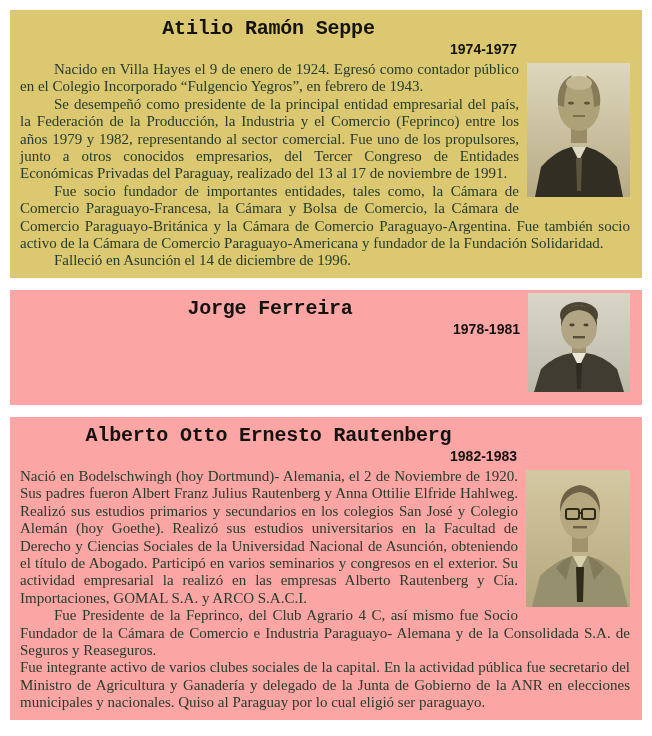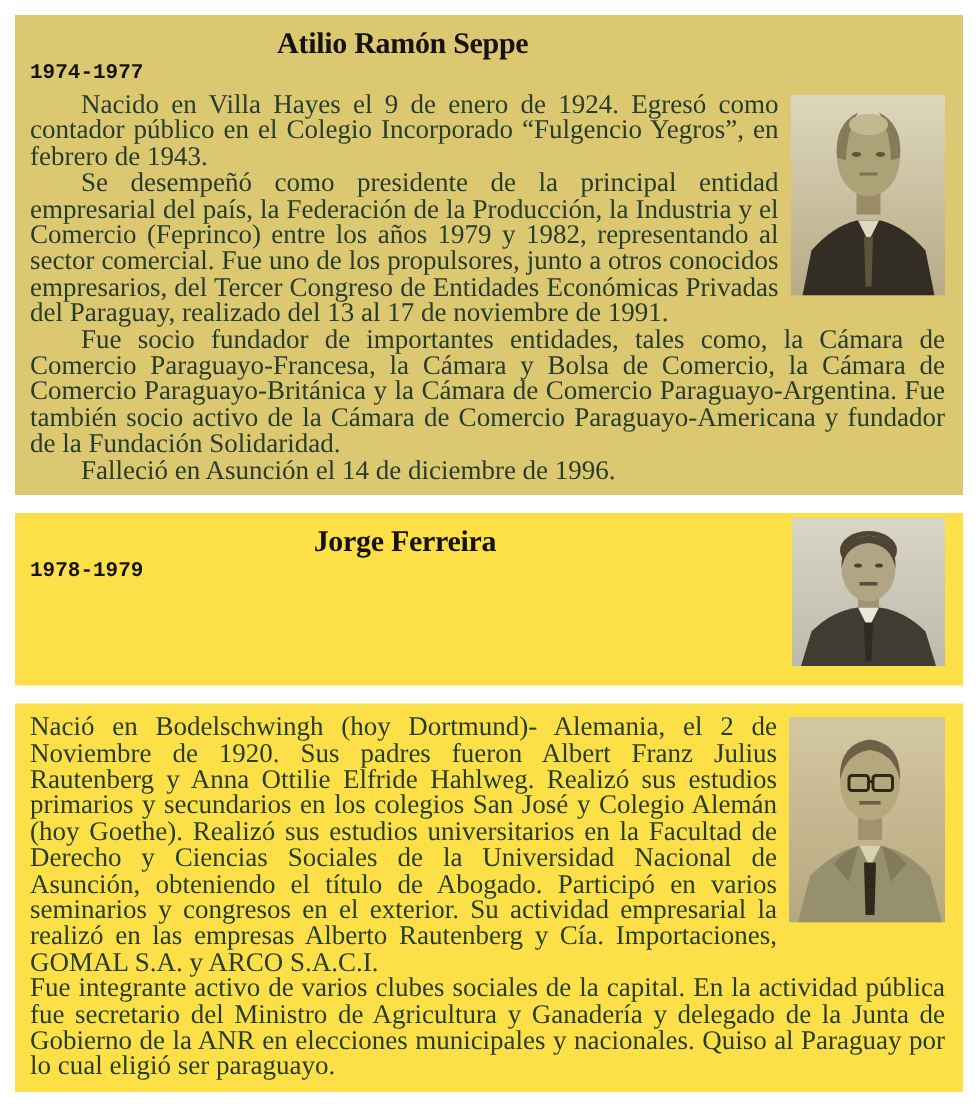--- a/index.html
+++ b/index.html
@@ -1,25 +1,25 @@
 <!DOCTYPE html>
 <html lang="es"><head>
 <meta charset="utf-8">
 <style>
   html,body{margin:0;padding:0;background:#ffffff;}
   .page{width:652px;min-height:736px;box-sizing:border-box;padding:10px 10px 12px 10px;background:#ffffff;}
   section.box{box-sizing:border-box;padding:7px 12px 8px 10px;margin:0 0 12px 0;overflow:hidden;}
   section.box:last-child{margin-bottom:0;}
   .box.gold{background:#dbc871;}
-  .box.cream{background:#fde047;}
+  .box.cream{background:#fca5a5;}
   .titleblock{margin:0;}
   .titleblock.reserve{margin-right:113px;}
-  h2.person-name{margin:0;font-family:Liberation Serif, serif;font-weight:bold;font-size:20px;line-height:24px;letter-spacing:-0.2px;color:#14130f;text-align:center;}
-  .person-years{font-family:Liberation Mono, monospace;font-weight:bold;font-size:14px;line-height:16px;color:#14130f;text-align:left;margin:0 0 4px 0;}
-  p.para{margin:0;font-family:"Liberation Serif",serif;font-size:18px;line-height:17.4px;color:#263c2c;text-align:justify;}
+  h2.person-name{margin:0;font-family:Liberation Mono, monospace;font-weight:bold;font-size:20px;line-height:24px;letter-spacing:-0.2px;color:#14130f;text-align:center;}
+  .person-years{font-family:Liberation Sans, sans-serif;font-weight:bold;font-size:14px;line-height:16px;color:#14130f;text-align:right;margin:0 0 4px 0;}
+  p.para{margin:0;font-family:"Liberation Serif",serif;font-size:15px;line-height:17.4px;color:#263c2c;text-align:justify;}
   p.para.indent{text-indent:34px;}
   figure.portrait{float:right;margin:2px 0 5px 8px;padding:0;}
   figure.portrait svg{display:block;}
   .photo-seppe svg{width:103px;height:134px;}
   figure.photo-ferreira{margin-top:-4px;}
   .photo-ferreira svg{width:102px;height:99px;}
   .photo-rautenberg svg{width:104px;height:137px;}
 </style>
 </head>
 <body>
@@ -75,25 +75,29 @@
       <ellipse cx="44" cy="32" rx="2.6" ry="1.4" fill="#4b4130"></ellipse>
       <ellipse cx="58" cy="32" rx="2.6" ry="1.4" fill="#4b4130"></ellipse>
       <rect x="45" y="43" width="12" height="2.4" fill="#5a4e3c"></rect>
       <path d="M6,99 L13,76 Q27,62 44,60 L58,60 Q75,62 89,76 L96,99 Z" fill="#403c32"></path>
       <polygon points="44,60 51,74 58,60" fill="#eae7da"></polygon>
       <polygon points="48,70 54,70 53,96 49,96" fill="#2f2b22"></polygon>
     </svg>
       </figure>
       <header class="titleblock">
       <h2 class="person-name">Jorge Ferreira</h2>
-      <div class="person-years">1978-1979</div>
+      <div class="person-years">1978-1981</div>
     </header>
     </section>
 
   <section class="box cream">
+    <header class="titleblock reserve">
+      <h2 class="person-name">Alberto Otto Ernesto Rautenberg</h2>
+      <div class="person-years">1982-1983</div>
+    </header>
   <figure class="portrait photo-rautenberg">
     <svg viewBox="0 0 104 137" xmlns="http://www.w3.org/2000/svg">
       <defs>
             <linearGradient id="gC" x1="0" y1="0" x2="0" y2="1">
         <stop offset="0" stop-color="#d4c8a2"></stop>
               <stop offset="1" stop-color="#b6a87e"></stop>
             </linearGradient>
           </defs>
       <rect width="104" height="137" fill="url(#gC)"></rect>
       <rect x="46" y="62" width="16" height="20" fill="#a1946c"></rect>
@@ -104,15 +108,16 @@
       <line x1="53" y1="43" x2="56" y2="43" stroke="#2e2817" stroke-width="2"></line>
       <rect x="47" y="56" width="14" height="2.4" fill="#6b5f45"></rect>
       <path d="M6,137 L14,106 Q30,90 46,86 L62,86 Q80,90 94,106 L102,137 Z" fill="#97906e"></path>
       <path d="M46,86 L40,110 L30,98 Q36,90 46,86 Z" fill="#827a58"></path>
       <path d="M62,86 L68,110 L78,98 Q72,90 62,86 Z" fill="#827a58"></path>
       <polygon points="47,86 54,100 61,86" fill="#d9d2ad"></polygon>
       <polygon points="50,97 58,97 57,132 51,132" fill="#2f2a1a"></polygon>
     </svg>
       </figure>
       <p class="para">Nació en Bodelschwingh (hoy Dortmund)- Alemania, el 2 de Noviembre de 1920. Sus padres fueron Albert Franz Julius Rautenberg y Anna Ottilie Elfride Hahlweg. Realizó sus estudios primarios y secundarios en los colegios San José y Colegio Alemán (hoy Goethe). Realizó sus estudios universitarios en la Facultad de Derecho y Ciencias Sociales de la Universidad Nacional de Asunción, obteniendo el título de Abogado. Participó en varios seminarios y congresos en el exterior. Su actividad empresarial la realizó en las empresas Alberto Rautenberg y Cía. Importaciones, GOMAL S.A. y ARCO S.A.C.I.</p>
+      <p class="para indent">Fue Presidente de la Feprinco, del Club Agrario 4 C, así mismo fue Socio Fundador de la Cámara de Comercio e Industria Paraguayo- Alemana y de la Consolidada S.A. de Seguros y Reaseguros.</p>
       <p class="para">Fue integrante activo de varios clubes sociales de la capital. En la actividad pública fue secretario del Ministro de Agricultura y Ganadería y delegado de la Junta de Gobierno de la ANR en elecciones municipales y nacionales. Quiso al Paraguay por lo cual eligió ser paraguayo.</p>
     </section>
 </main>
 
 </body></html>

